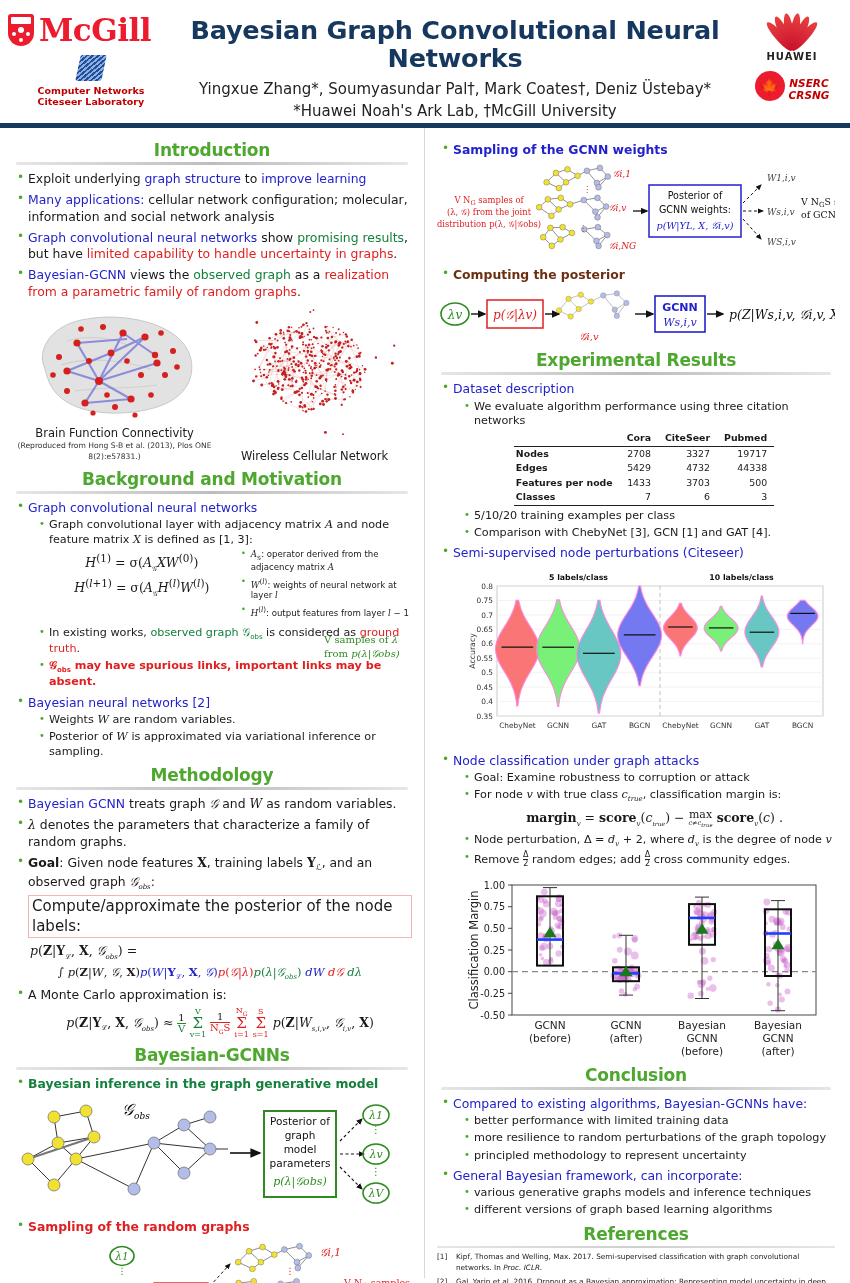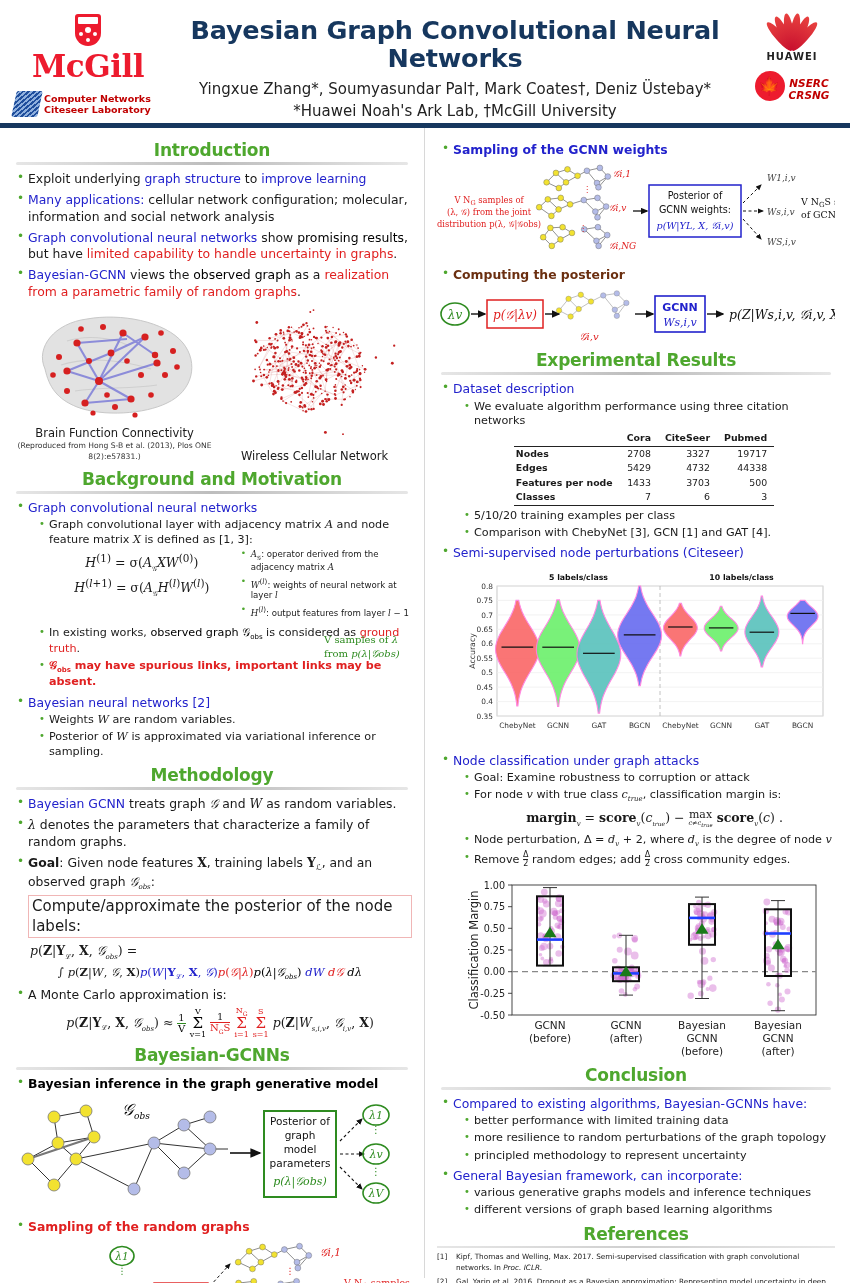--- a/index.html
+++ b/index.html
@@ -8,37 +8,37 @@
     width: 850px; height: 1283px;
     background: #ffffff;
     font-family: "DejaVu Sans", "Liberation Sans", sans-serif;
     color: #1a1a1a;
     overflow: hidden;
     position: relative;
   }
   
   .header { position:relative; height:128px; width:850px; }
   .logo-left { position:absolute; left:8px; top:14px; width:160px; }
-  .mcgill-row { display:flex; align-items:center; gap:5px;flex-direction:column; }
+  .mcgill-row { display:flex; align-items:center; gap:5px; }
   .mcgill-shield {
     width:26px; height:32px; background:#ED1B2E;
     border-radius: 3px 3px 13px 13px; position:relative; flex:none;
   }
   .mcgill-shield:before{
     content:""; position:absolute; left:3px; top:3px; right:3px; height:7px;
     background:#fff; border-radius:1px;
   }
   .mcgill-shield:after{
     content:""; position:absolute; left:10px; top:13px; width:6px; height:6px;
     background:#fff; border-radius:50%;
     box-shadow: -7px 4px 0 -1px #fff, 7px 4px 0 -1px #fff, 0 10px 0 -1px #fff;
   }
   .mcgill-word { font-family:"DejaVu Serif","Liberation Serif",serif; font-weight:bold;
     font-size:31px; color:#ED1B2E; letter-spacing:-0.5px; line-height:1; }
-  .cnrl { display:flex; align-items:center; gap:4px; margin-top:9px; margin-left:6px; }
+  .cnrl { display:flex; align-items:center; gap:4px; margin-top:9px; margin-left:6px;flex-direction:column; }
   .cnrl-glyph { width:26px; height:26px; flex:none; position:relative;
     background: repeating-linear-gradient(135deg,#1f4e9c 0 2px,#8fb0de 2px 4px);
     transform: skewX(-12deg); border-radius:2px; }
   .cnrl-text { font-size:9.5px; font-weight:bold; color:#C00000; line-height:1.2; }
   .title-block { position:absolute; left:170px; top:16px; width:570px; text-align:center; }
   .poster-title { font-size:25.5px; font-weight:bold; color:#16375e;
     letter-spacing:-0.2px; line-height:1.1; }
   .authors { font-size:15px; color:#222; margin-top:7px; line-height:1.45; }
   .affil { font-size:15px; color:#222; line-height:1.45; }
   .logo-right { position:absolute; right:6px; top:10px; width:104px; text-align:center; }
@@ -72,21 +72,21 @@
     font-size:12.4px; line-height:1.33; }
   ul.l1 > li:before { content:"\2022"; position:absolute; left:1px; top:-1px;
     color:#4ea72e; font-size:12px; }
   ul.l2 { list-style:none; margin:2px 0 2px 10px; padding:0; }
   ul.l2 > li { position:relative; padding-left:11px; margin-bottom:2.5px;
     font-size:11.2px; line-height:1.3; }
   ul.l2 > li:before { content:"\2022"; position:absolute; left:1px; top:-1px;
     color:#4ea72e; font-size:10px; }
 
   .blue { color:#2222cc; }
-  .green { color:#000000; }
+  .green { color:#15803d; }
   .red { color:#e02020; }
   .bold { font-weight:bold; }
   .mathi { font-family:"DejaVu Serif","Liberation Serif",serif; font-style:italic; }
   .mathr { font-family:"DejaVu Serif","Liberation Serif",serif; }
 
   .eqn { text-align:center; font-family:"DejaVu Serif","Liberation Serif",serif;
     font-size:12.5px; margin:3px 0; }
   .eqn-small { font-size:11.5px; }
 
   .figrow { display:flex; align-items:flex-end; justify-content:space-around; }

